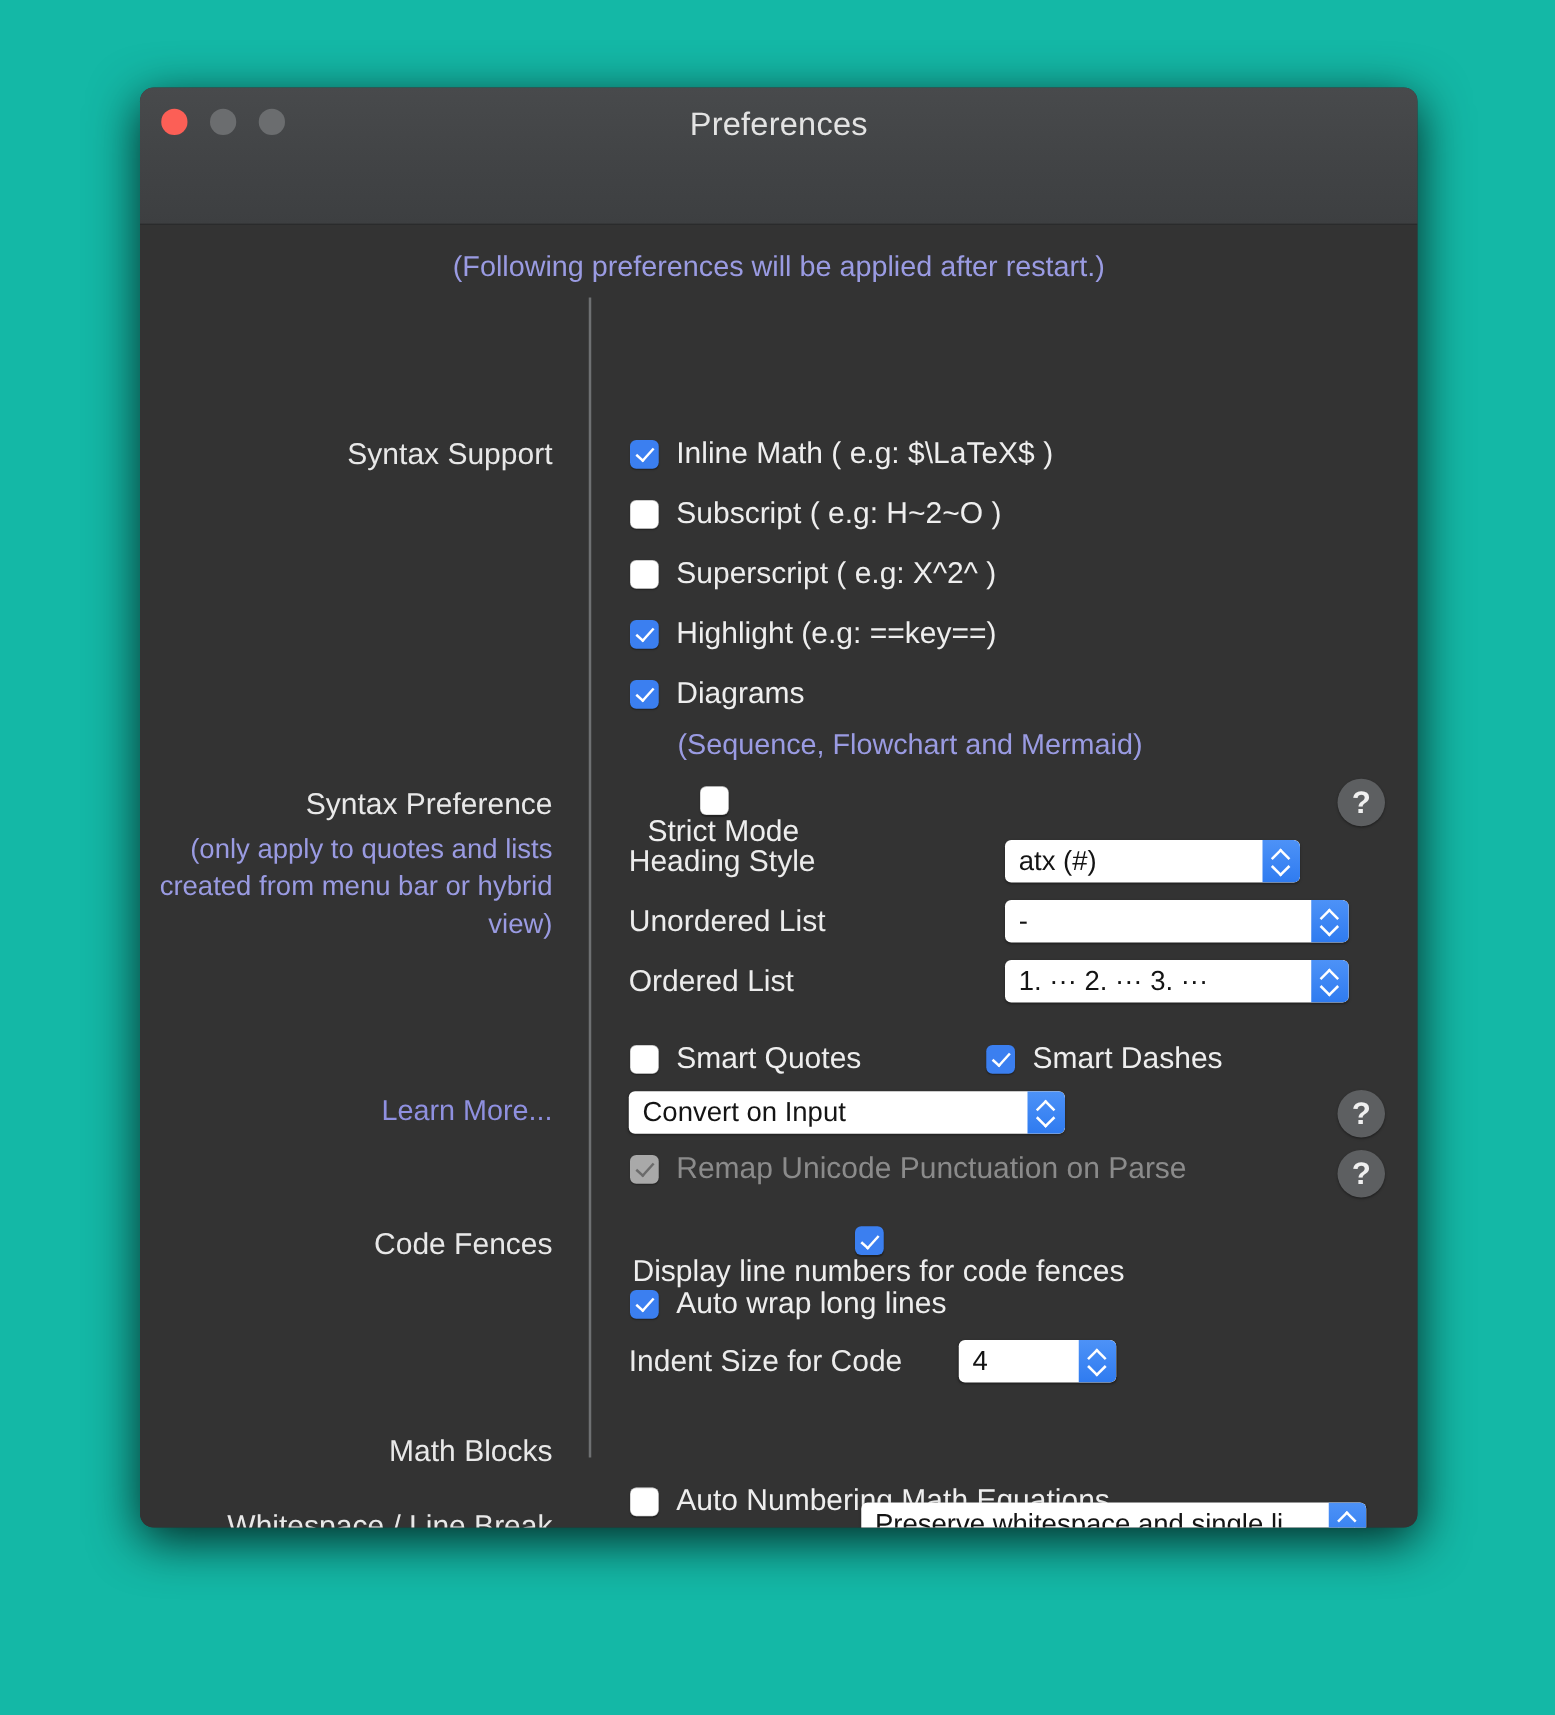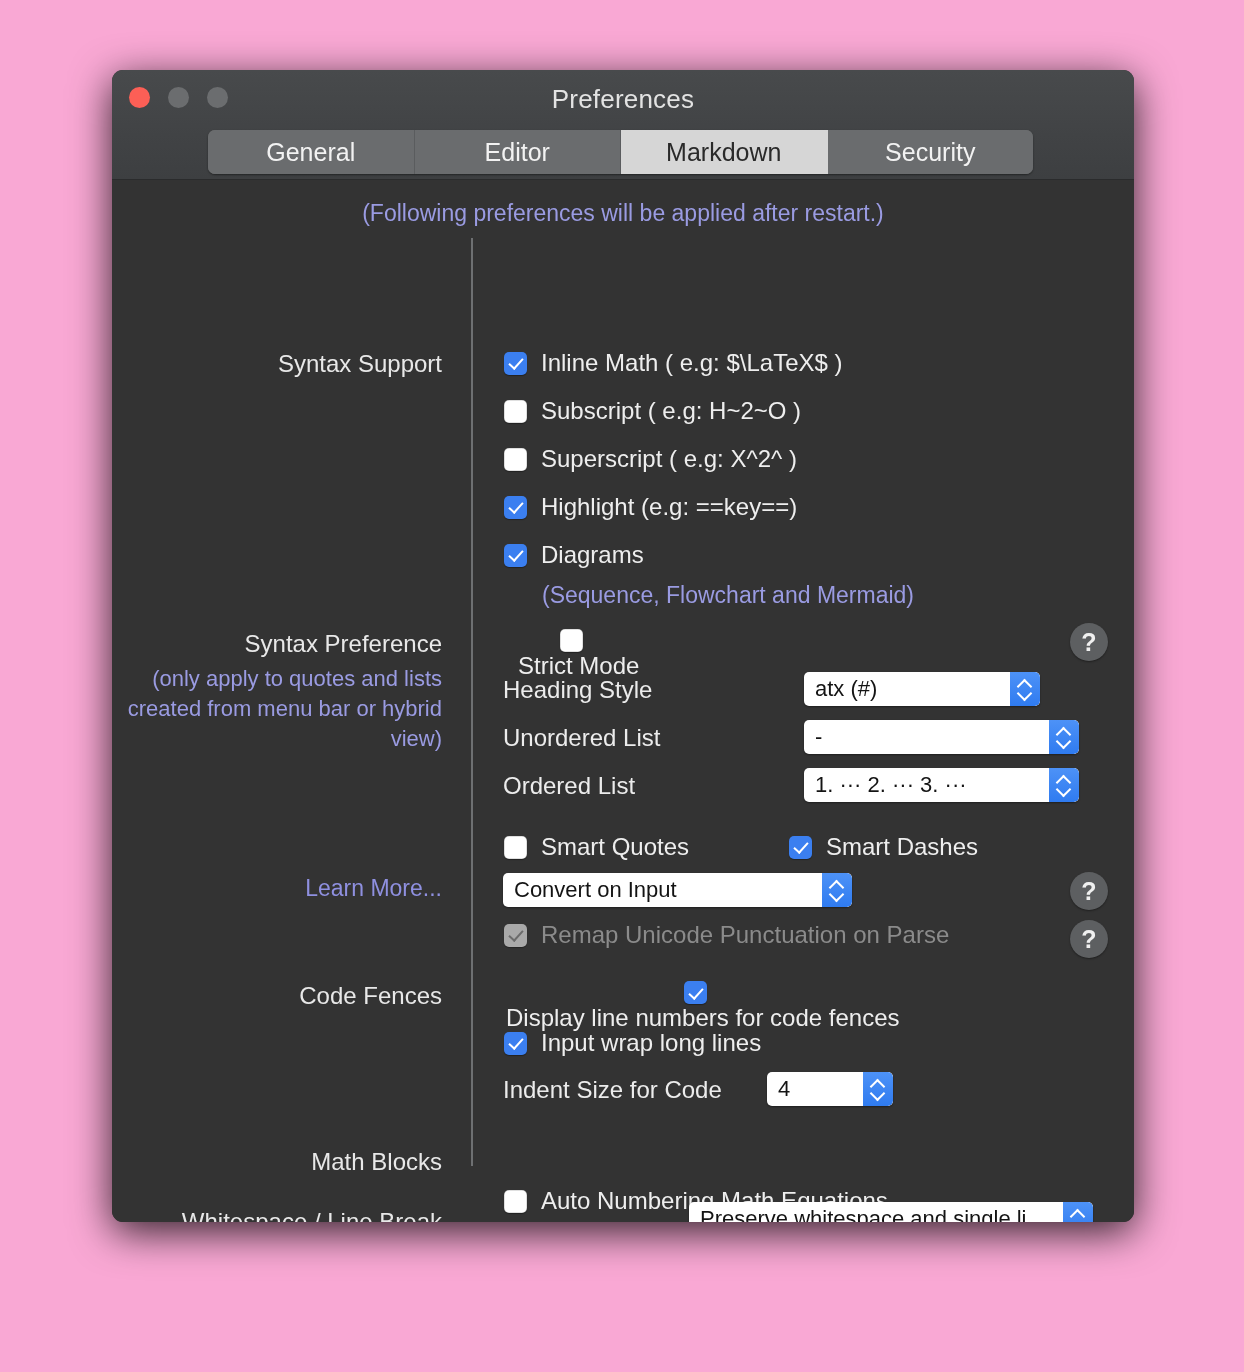--- a/index.html
+++ b/index.html
@@ -5,21 +5,21 @@
   * { box-sizing: border-box; }
   html, body {
     margin: 0; padding: 0;
     background: #000;
     width: 1244px; height: 1372px;
     overflow: hidden;
     font-family: "Liberation Sans", sans-serif;
     -webkit-font-smoothing: antialiased;
   }
 
-  #root { position: relative; width: 1244px; height: 1372px; background: #f9a8d4; }
+  #root { position: relative; width: 1244px; height: 1372px; background: #14b8a6; }
 
   
   .window {
     position: absolute;
     left: 112px; top: 70px;
     width: 1022px; height: 1152px;
     border-radius: 11px;
     background: #333333;
     overflow: hidden;
     box-shadow: 0 10px 40px rgba(0,0,0,0.8);
@@ -239,26 +239,20 @@
   <div class="window">
 
     <div class="titlebar">
       <div class="traffic">
         <div class="dot close"></div>
         <div class="dot min"></div>
         <div class="dot max"></div>
       </div>
       <div class="win-title">Preferences</div>
 
-      <div class="tabbar">
-        <div class="tab">General</div>
-        <div class="tab">Editor</div>
-        <div class="tab active">Markdown</div>
-        <div class="tab">Security</div>
-      </div>
     </div>
 
     <div class="content">
 
       <div class="restart-note">(Following preferences will be applied after restart.)</div>
 
       <div class="divider"></div>
 
       <div class="row-label" style="left:0px; top:170px;">Syntax Support</div>
 
@@ -335,21 +329,21 @@
       <div class="help" style="left:958px; top:740px;">?</div>
 
       <div class="row-label" style="left:0px; top:802px;">Code Fences</div>
 
       <div class="cbrow" style="left:380px; top:801px;flex-direction:column;">
         <span class="cbox checked"></span>
         <span class="cb-label">Display line numbers for code fences</span>
       </div>
       <div class="cbrow" style="left:392px; top:849px;">
         <span class="cbox checked"></span>
-        <span class="cb-label">Input wrap long lines</span>
+        <span class="cb-label">Auto wrap long lines</span>
       </div>
 
       <div class="field-label" style="left:391px; top:896px;">Indent Size for Code</div>
       <div class="popup" style="left:655px; top:892px; width:126px;">
         <span class="pv">4</span>
         <span class="arrows"></span>
       </div>
 
       <div class="row-label" style="left:0px; top:968px;">Math Blocks</div>
       <div class="cbrow" style="left:392px; top:967px;margin-top:40px;">

